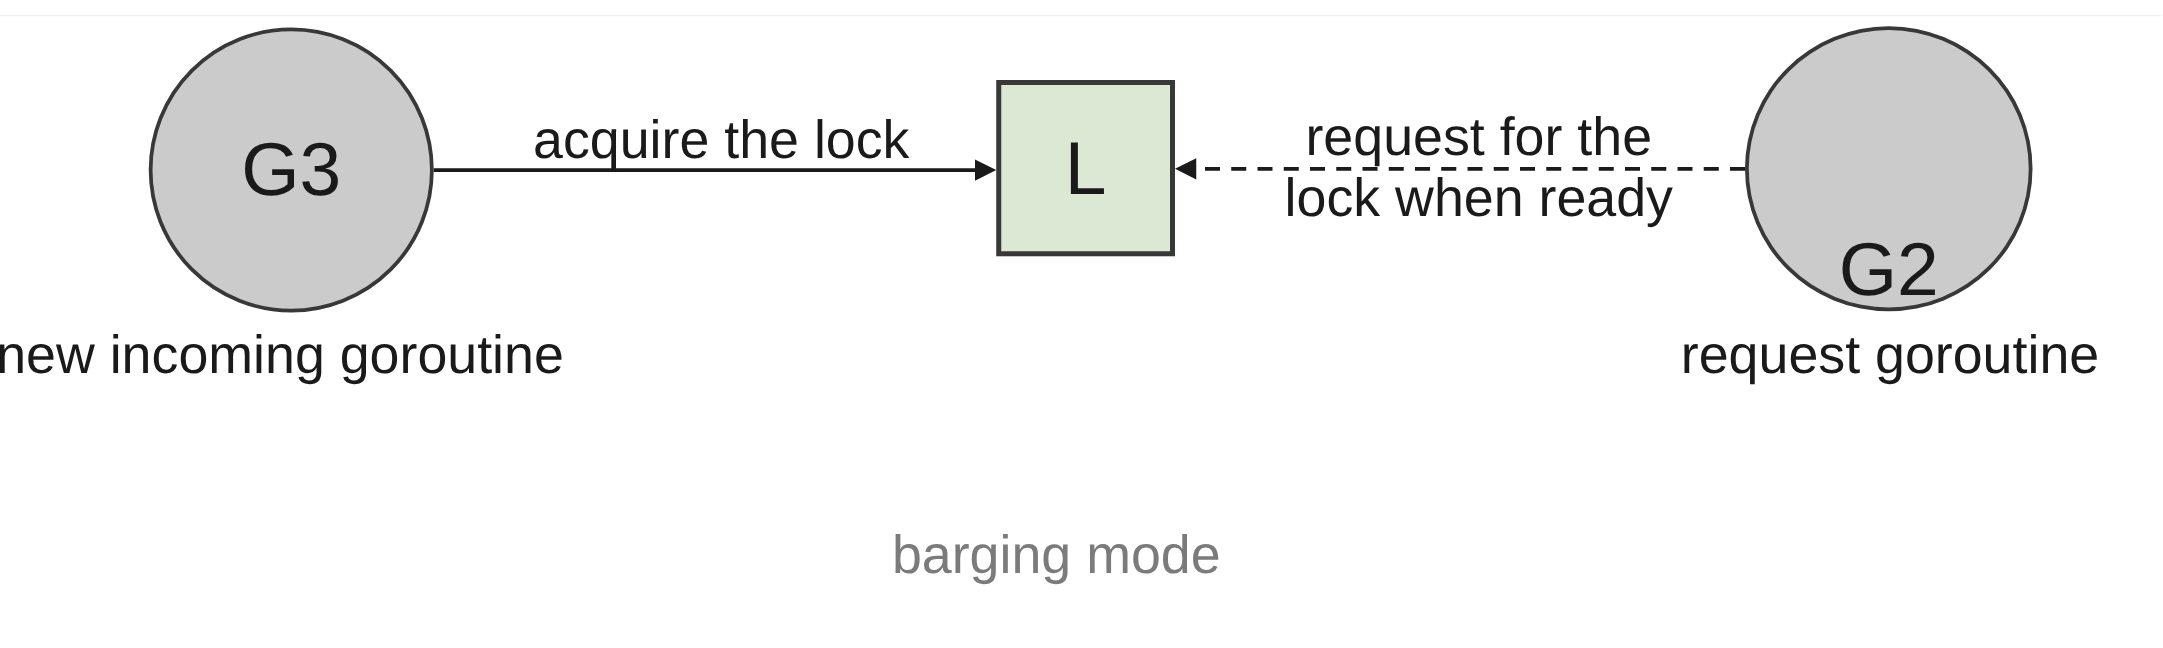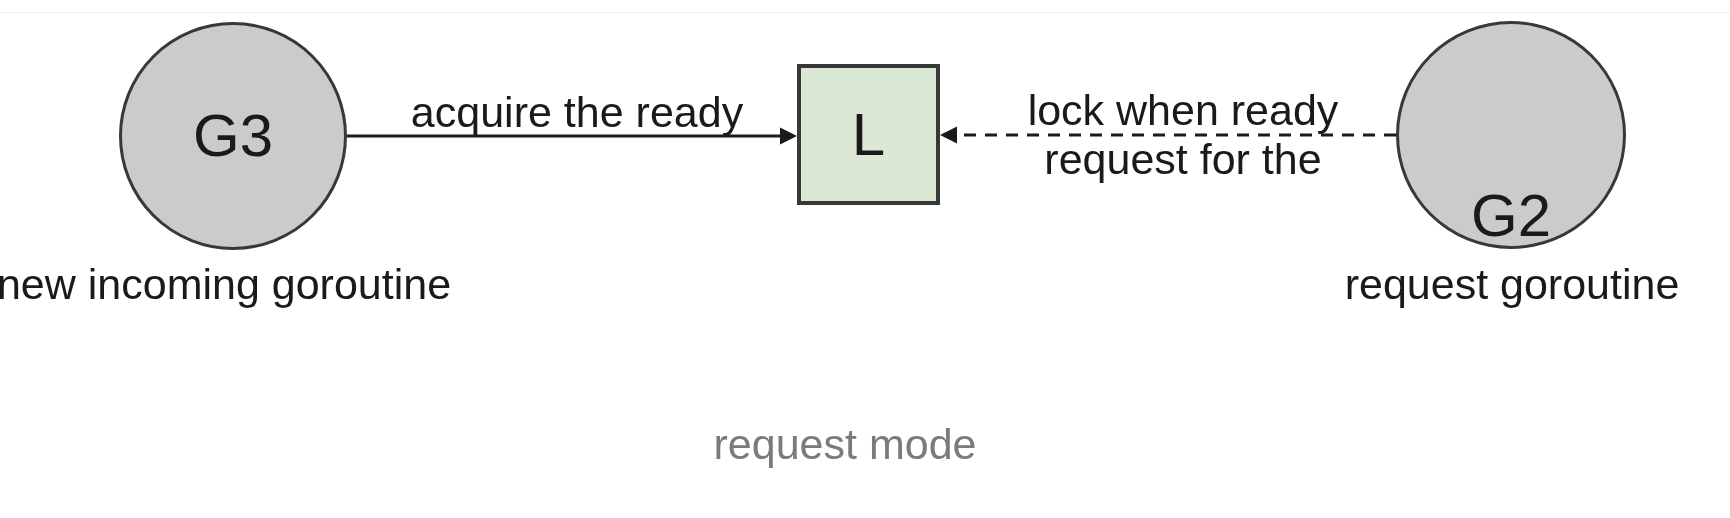--- a/index.html
+++ b/index.html
@@ -98,26 +98,26 @@
   </div>
 
   <div class="node square" style="left:797px; top:64px;">
     <span>L</span>
   </div>
 
   <div class="node circle" style="left:1396px; top:21px; width:230px;align-items:flex-end;">
     <span>G2</span>
   </div>
 
-  <div class="edge-label" style="left:577px; top:88px;">acquire the ready</div>
+  <div class="edge-label" style="left:577px; top:88px;">acquire the lock</div>
 
   <div class="edge-label" style="left:1183px; top:86px;">
+    <div>request for the</div>
     <div>lock when ready</div>
-    <div>request for the</div>
   </div>
 
   <div class="caption" style="left:224px; top:262px;">new incoming goroutine</div>
 
   <div class="caption" style="left:1512px; top:262px;">request goroutine</div>
 
-  <div class="diagram-title" style="left:845px; top:421px;">request mode</div>
+  <div class="diagram-title" style="left:845px; top:421px;">barging mode</div>
 
 </div>
 
 </body></html>

